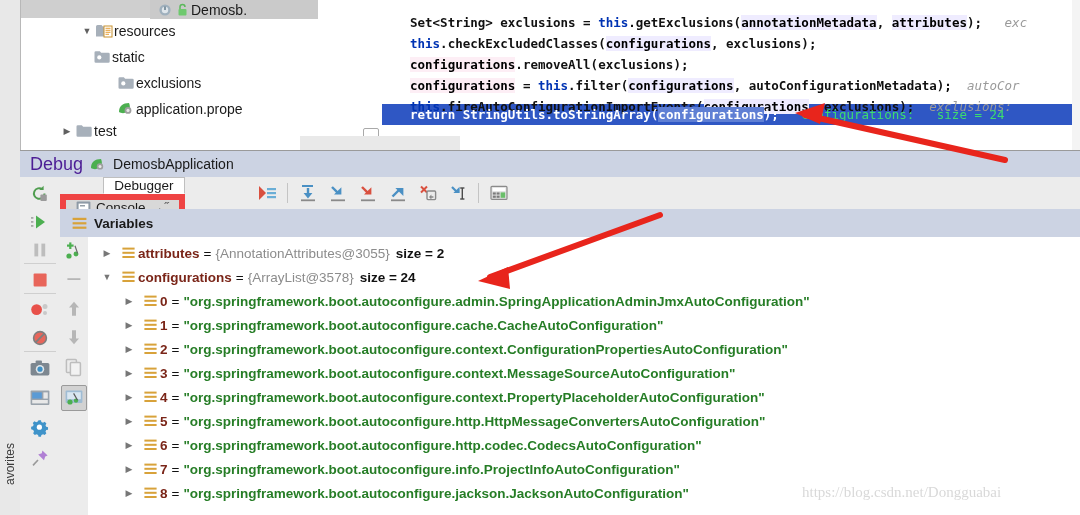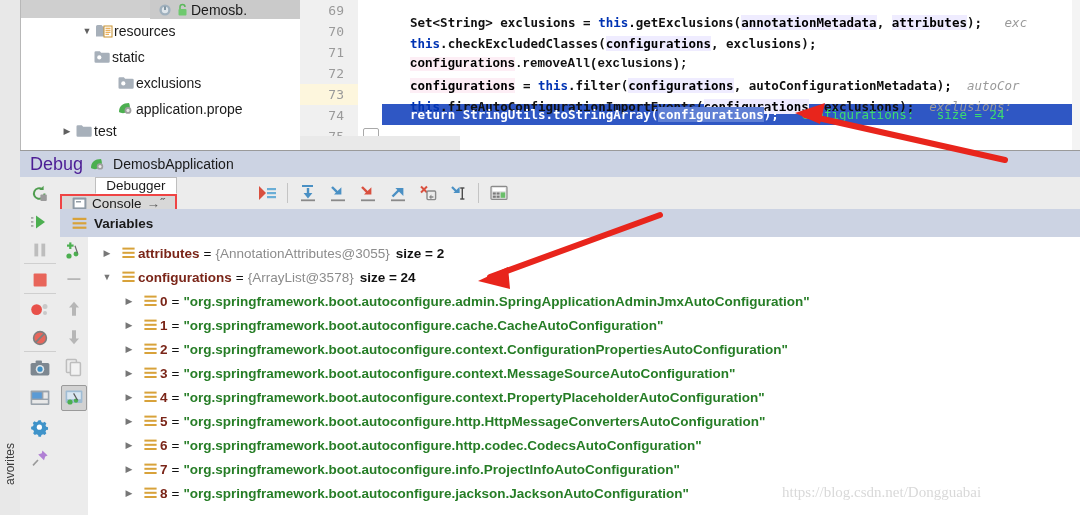--- a/index.html
+++ b/index.html
@@ -68,21 +68,21 @@
   #debug-window{position:absolute;left:20px;top:150px;width:1060px;height:365px;background:#f2f2f2;border-top:1px solid #9a9a9a;}
   #debug-header{position:absolute;left:0;top:0;width:1060px;height:26px;background:#ccd3e3;display:flex;align-items:center;padding-left:10px;gap:6px;}
   #debug-header-title{font-size:18px;color:#4c1d95;}
   #debug-config-name{font-size:14px;color:#1a1a1a;}
 
   #debug-toolbar{position:absolute;left:0;top:26px;width:1060px;height:32px;background:#ececec;border-bottom:1px solid #c4c4c4;}
   #rerun-btn{position:absolute;left:6px;top:4px;width:26px;height:24px;display:flex;align-items:center;justify-content:center;}
   #tabs-wrap{position:absolute;left:40px;top:0;height:32px;display:flex;align-items:flex-end;flex-direction:column;}
   .dtab{height:28px;display:flex;align-items:center;gap:5px;padding:0 10px;font-size:13.5px;color:#1a1a1a;box-sizing:border-box;}
   .dtab.active{background:#fff;border:1px solid #bfbfbf;border-bottom:1px solid #fff;}
-  .dtab.inactive{background:#d8d8d8;border:2px solid #ef4444;}
+  .dtab.inactive{background:#d8d8d8;border:6px solid #ef4444;}
   #step-tools{position:absolute;left:228px;top:0;height:32px;display:flex;align-items:center;gap:4px;padding-left:6px;}
   .tbtn{width:26px;height:26px;display:flex;align-items:center;justify-content:center;}
   .tsep{width:1px;height:20px;background:#c4c4c4;margin:0 3px;}
 
   
   #debug-rail{position:absolute;left:0;top:58px;width:40px;height:307px;background:#ececec;border-right:1px solid #c9c9c9;}
   .rbtn{position:absolute;left:7px;width:26px;height:26px;display:flex;align-items:center;justify-content:center;}
   .rsep{position:absolute;left:4px;width:32px;height:1px;background:#cfcfcf;}
 
   
@@ -100,21 +100,21 @@
   .vicon{width:20px;height:24px;display:flex;align-items:center;justify-content:center;}
   .vname{font-size:13.5px;color:#7a2518;font-weight:bold;}
   .veq{font-size:13.5px;color:#111;margin:0 4px;}
   .vtype{font-size:13.5px;color:#8c8c8c;}
   .vsize{font-size:13.5px;color:#111;font-weight:bold;margin-left:6px;}
   .vstr{font-size:13.5px;color:#267d26;font-weight:bold;}
   .vidx{font-size:13.5px;color:#7a2518;font-weight:bold;}
   svg{display:block;}
 
   
-  #watermark{position:absolute;left:782px;top:484px;font-family:"Liberation Serif",serif;font-size:15px;color:#d9d9d9;white-space:nowrap;}
+  #watermark{position:absolute;left:802px;top:484px;font-family:"Liberation Serif",serif;font-size:15px;color:#d9d9d9;white-space:nowrap;}
 
   
   #arrows{position:absolute;left:0;top:0;width:1080px;height:515px;pointer-events:none;}
 </style>
 </head>
 <body>
 
 <div id="top-area">
 
   <div id="project-panel">
@@ -189,42 +189,30 @@
     </span>
     <span>
       <svg width="11" height="14" viewBox="0 0 11 14">
           <path d="M3 6V4a2.5 2.5 0 0 1 5 0" fill="none" stroke="#5cb85c" stroke-width="1.5"></path>
           <rect x="1.5" y="6" width="8" height="6.5" rx="1" fill="#6ec96e"></rect>
         </svg>
     </span>
     <span id="tab-title">Demosb.</span>
   </div>
 
-  <div id="gutter">
-    <div id="lnum-hl" style="top:84px;"></div>
-    <div class="lnum" style="top:0px;">69</div>
-    <div class="lnum" style="top:21px;">70</div>
-    <div class="lnum" style="top:42px;">71</div>
-    <div class="lnum" style="top:63px;">72</div>
-    <div class="lnum" style="top:84px;">73</div>
-
-    <div class="lnum" style="top:105px;">74</div>
-    <div class="lnum" style="top:126px;">75</div>
-    <div class="lnum" style="top:147px;">76</div>
-  </div>
   <div id="fold-col"></div>
   <div id="fold-marker"></div>
   <div id="code-strip"></div>
 
   <div id="code-area">
     <div id="hl-line"></div>
 
     <div class="cline" id="cl0" style="top: 0px; left: 28px;"><span class="plain">Set&lt;String&gt; exclusions = </span><span class="kw">this</span><span class="plain">.getExclusions(</span><span class="fld">annotationMetadata</span><span class="plain">, </span><span class="fld">attributes</span><span class="plain">);</span><span class="hint">   exc</span></div>
     <div class="cline" id="cl1" style="top: 21px; left: 28px;"><span class="kw">this</span><span class="plain">.checkExcludedClasses(</span><span class="fld">configurations</span><span class="plain">, exclusions);</span></div>
-    <div class="cline" id="cl2" style="top: 42px; left: 28px; font-family: Liberation Mono, monospace;"><span class="fld2">configurations</span><span class="plain">.removeAll(exclusions);</span></div>
+    <div class="cline" id="cl2" style="top: 42px; left: 28px;"><span class="fld2">configurations</span><span class="plain">.removeAll(exclusions);</span></div>
     <div class="cline" id="cl3" style="top: 63px; left: 28px;"><span class="fld2">configurations</span><span class="plain"> = </span><span class="kw">this</span><span class="plain">.filter(</span><span class="fld">configurations</span><span class="plain">, autoConfigurationMetadata);</span><span class="hint">  autoCor</span></div>
     <div class="cline" id="cl4" style="top: 84px; left: 28px;"><span class="kw">this</span><span class="plain">.fireAutoConfigurationImportEvents(</span><span class="fld">configurations</span><span class="plain">, exclusions);</span><span class="hint">  exclusions:</span></div>
     <div class="cline" id="cl5" style="top: 92px; left: 28px;"><span class="hl-txt">return StringUtils.toStringArray(</span><span class="hl-sel">configurations</span><span class="hl-txt">);</span><span class="hl-hint">   configurations:   size = 24</span></div>
     <div class="cline" id="cl6" style="top: 113px; left: 14px;"><span class="plain">    }</span></div>
     <div class="cline" id="cl7" style="top: 134px; left: 0px;"><span class="plain">}</span></div>
   </div>
   <div id="editor-scroll"></div>
 </div>
 
 <div id="left-rail">

